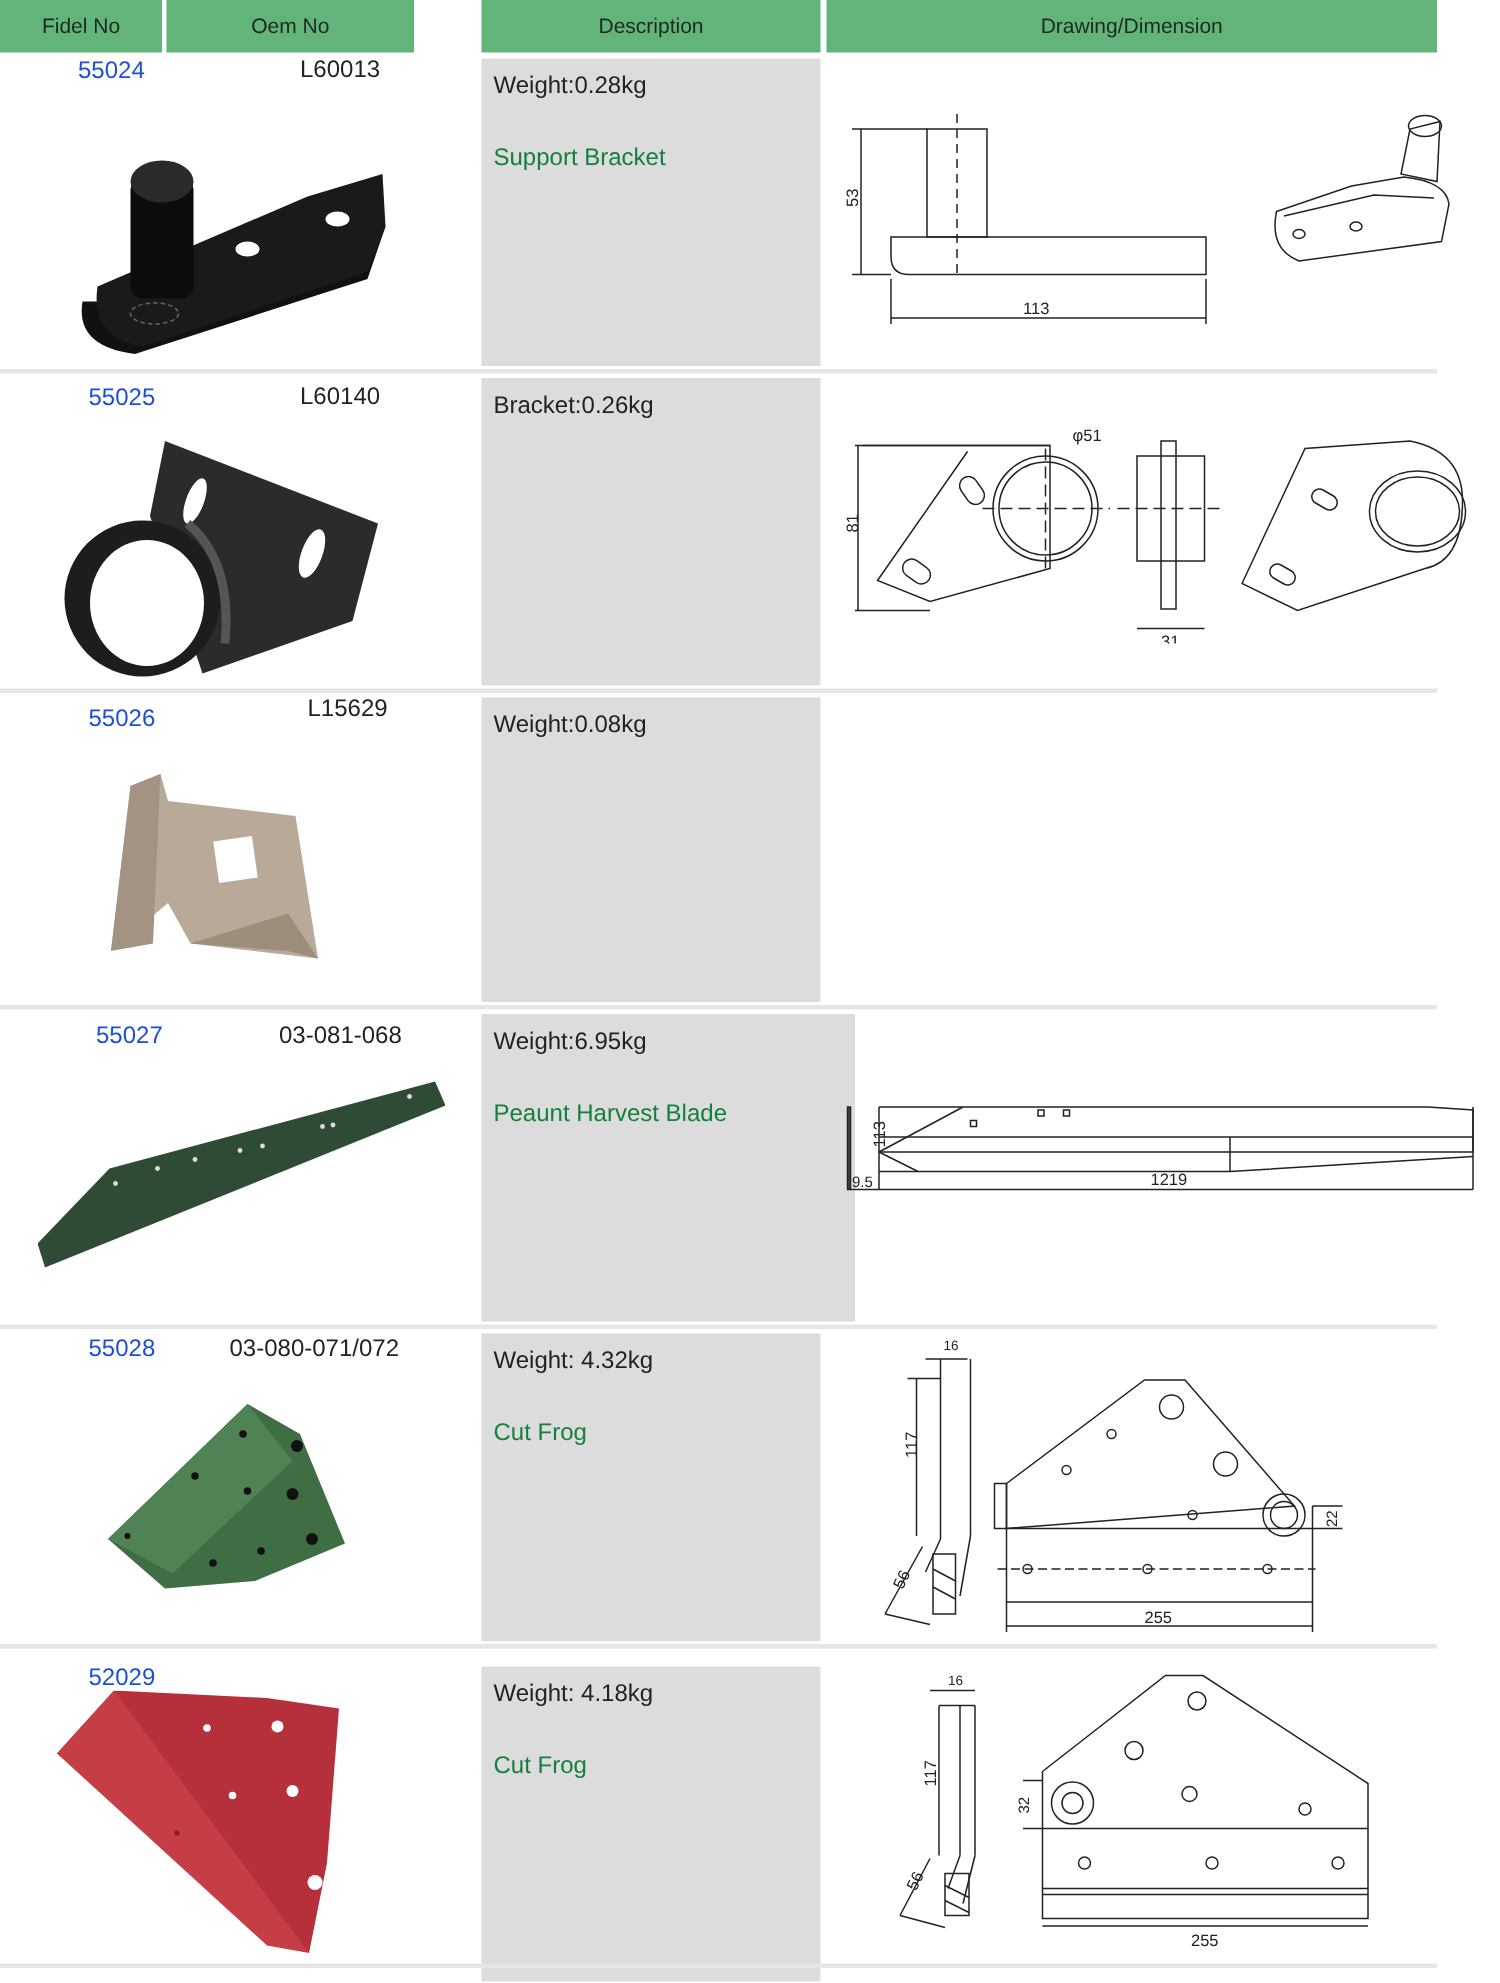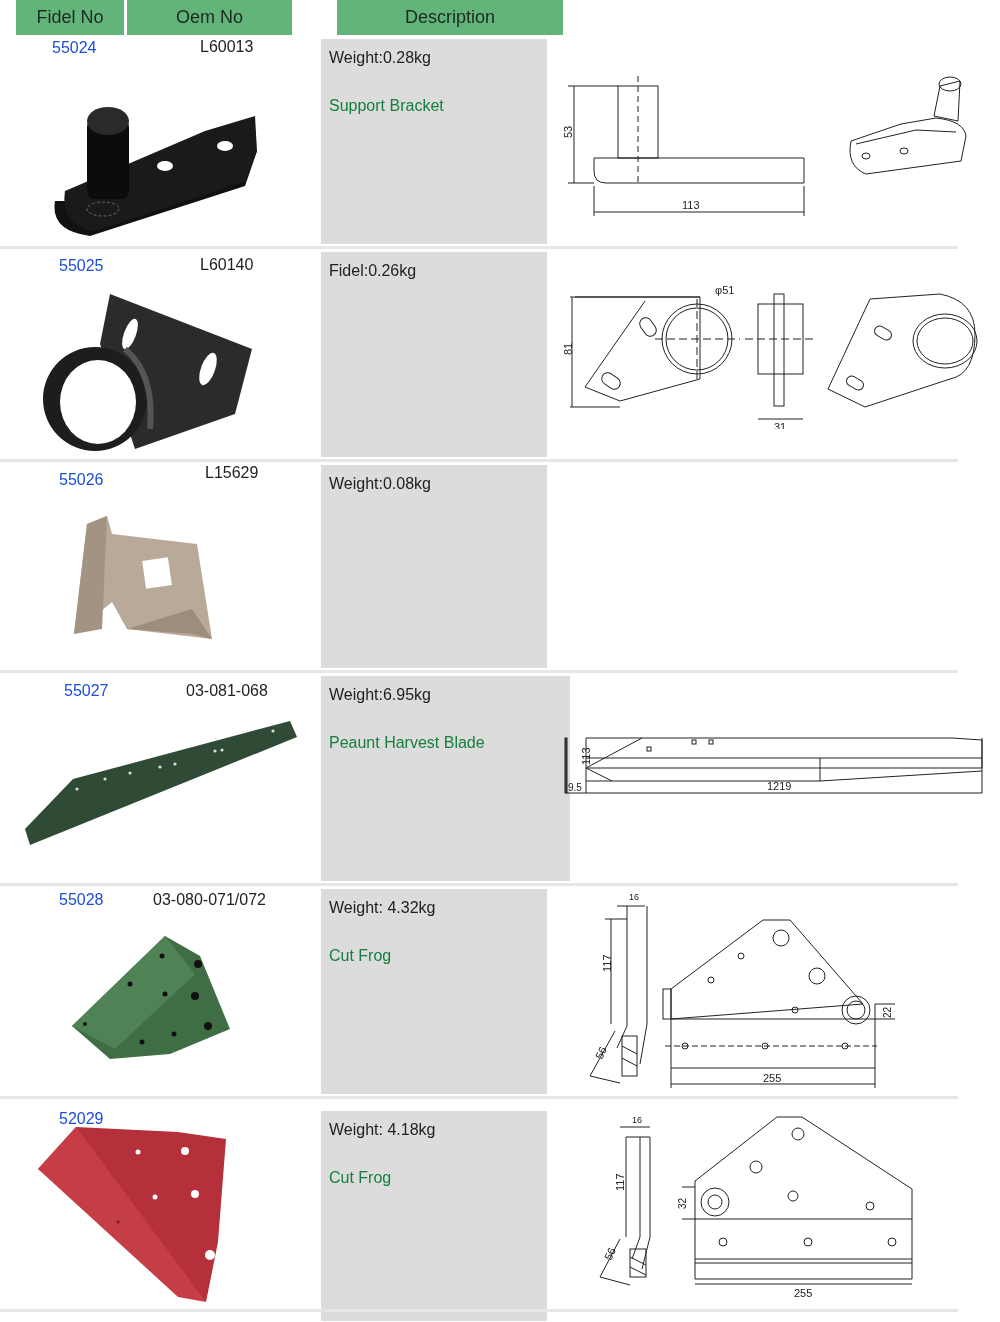--- a/index.html
+++ b/index.html
@@ -1,37 +1,38 @@
 <!DOCTYPE html>
 <html><head>
 <meta charset="utf-8">
 <style>
   html, body { margin:0; padding:0; background:#ffffff; }
   body { width:1000px; height:1322px; position:relative; overflow:hidden;
          font-family:"Liberation Sans", sans-serif; color:#222; }
   .header { position:absolute; top:0; left:0; height:35px; width:958px; }
   .hcell { position:absolute; top:0; height:35px; background:#62b47b;
-           color:#1d2a20; font-size:18px; text-align:center; line-height:35px;margin-left:16px; }
+           color:#1d2a20; font-size:14px; text-align:center; line-height:35px; }
   .row { position:absolute; left:0; width:958px; }
   .row-sep { position:absolute; left:0; width:958px; height:3px; background:#e6e6e6; }
   .fidel { position:absolute; font-size:16px; color:#1d4ed8;margin-left:21px; }
   .oem { position:absolute; font-size:16px; color:#222; }
   .desc { position:absolute; left:321px; width:226px; background:#dcdcdc; }
   .desc .w { position:absolute; left:8px; top:10px; font-size:16px; color:#222; }
   .desc .n { position:absolute; left:8px; top:58px; font-size:16px; color:#15803d; }
   .photo, .drawing { position:absolute; }
   svg { display:block; }
 </style>
 </head>
 <body>
 
 <div class="header">
   <div class="hcell" style="left:0;width:108px;">Fidel No</div>
   <div class="hcell" style="left:111px;width:165px;">Oem No</div>
   <div class="hcell" style="left:321px;width:226px;">Description</div>
+  <div class="hcell" style="left:551px;width:407px;">Drawing/Dimension</div>
 </div>
 
 <div class="row" style="top:36px;height:210px;">
   <div class="fidel" style="left:31px;top:3px;">55024</div>
   <div class="oem" style="left:200px;top:2px;">L60013</div>
   <div class="photo" style="left:45px;top:55px;">
     <svg width="225" height="145" viewBox="0 0 225 145">
       <path d="M10,110 Q5,140 45,145 L200,95 L212,60 L208,57 L200,80 L70,120 Q40,130 30,110 Z" fill="#111"></path>
       <path d="M20,100 L160,40 L210,25 L212,60 L200,90 L50,140 Q15,135 20,100 Z" fill="#1a1a1a"></path>
       <ellipse cx="120" cy="75" rx="8" ry="5" fill="#fff"></ellipse>
@@ -76,21 +77,21 @@
     <svg width="215" height="160" viewBox="0 0 215 160">
       <path d="M70,0 L212,55 L195,120 L95,155 L60,50 Z" fill="#2b2b2b"></path>
       <ellipse cx="90" cy="40" rx="6" ry="16" fill="#fff" transform="rotate(20 90 40)"></ellipse>
       <ellipse cx="168" cy="75" rx="7" ry="17" fill="#fff" transform="rotate(20 168 75)"></ellipse>
       <ellipse cx="55" cy="105" rx="52" ry="52" fill="#1d1d1d"></ellipse>
       <ellipse cx="58" cy="108" rx="38" ry="42" fill="#fff"></ellipse>
       <path d="M85,55 Q115,80 110,135" stroke="#555" stroke-width="6" fill="none"></path>
     </svg>
   </div>
   <div class="desc" style="top:3px;height:205px;">
-    <div class="w">Fidel:0.26kg</div>
+    <div class="w">Bracket:0.26kg</div>
     <div class="n"></div>
   </div>
   <div class="drawing" style="left:560px;top:30px;">
     <svg width="425" height="150" viewBox="0 0 425 150" font-family="Liberation Sans, sans-serif" font-size="11" fill="none" stroke="#222" stroke-width="1">
       <path d="M15,18 L140,18 L140,100 L60,122 L25,108 L85,22"></path>
       <line x1="10" y1="18" x2="140" y2="18"></line>
       <line x1="10" y1="128" x2="60" y2="128"></line>
       <line x1="12" y1="18" x2="12" y2="128"></line>
       <rect x="82" y="38" width="12" height="20" rx="6" transform="rotate(-35 88 48)"></rect>
       <rect x="45" y="92" width="12" height="20" rx="6" transform="rotate(-55 51 102)"></rect>

